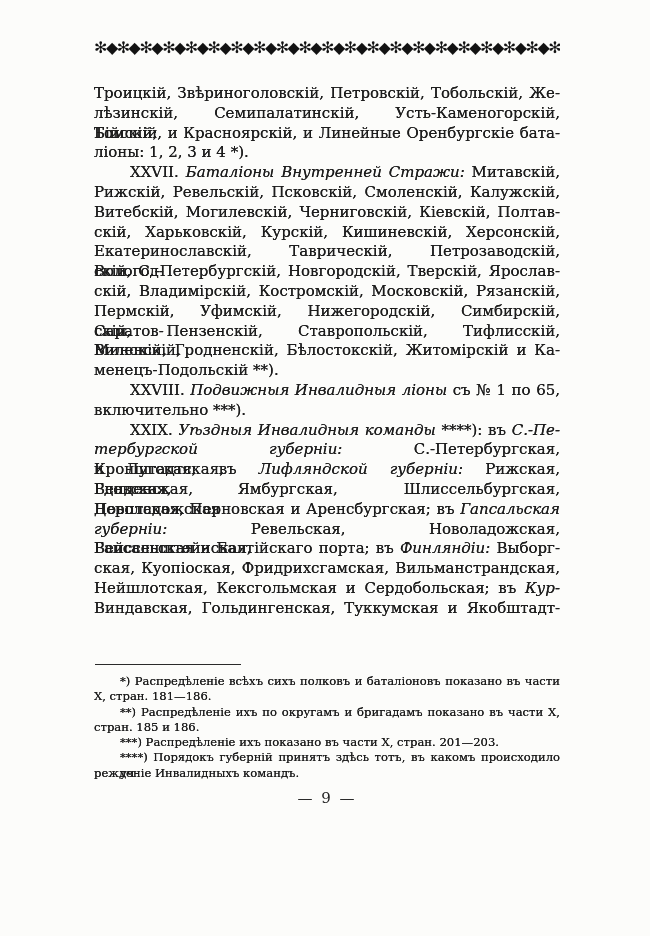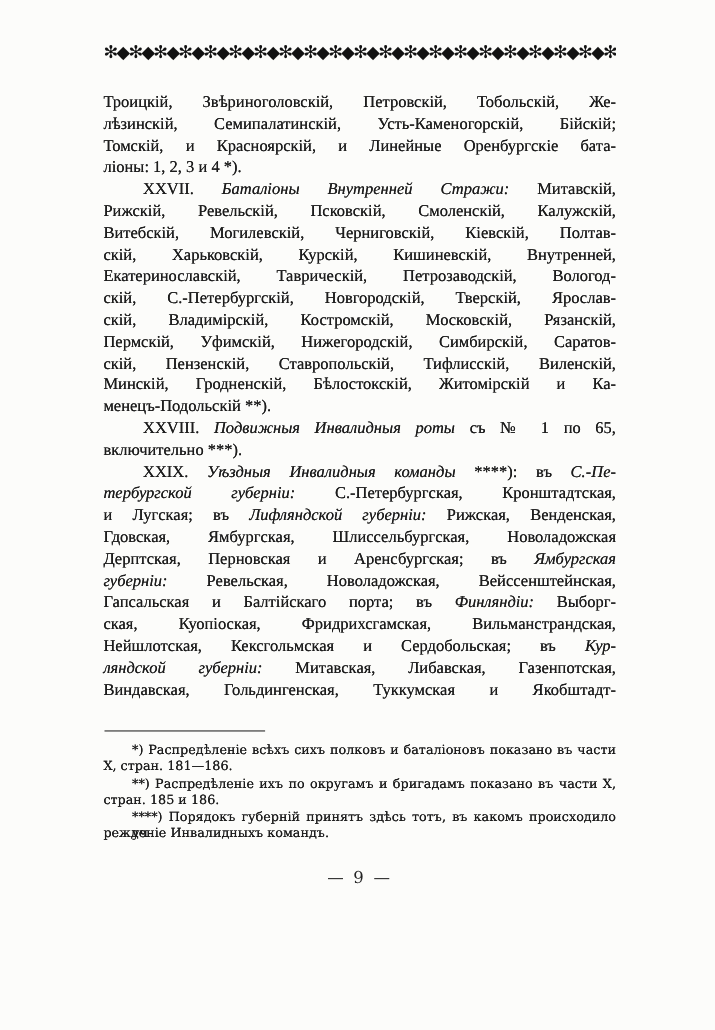--- a/index.html
+++ b/index.html
@@ -28,21 +28,20 @@
   .body-text {
     position: absolute;
     top: 84px; left: 94px; width: 466px;
   }
   .body-text .line {
     height: 19.8px;
     line-height: 19.8px;
     font-size: 15px;
     white-space: normal;
     text-shadow: 0 0 0.4px #1d1d1d;
-    font-family: Liberation Serif, serif;
   }
   .line.just { text-align: justify; text-align-last: justify; }
   .line.left { text-align: left; text-align-last: left; }
   .body-text .line.ind { padding-left: 36px; }
   .it { font-style: italic; margin-top: 16px; }
   .fn-rule {
     position: absolute;
     top: 664px; left: 95px; width: 146px; height: 0;
     border-top: 1.6px solid #2a2a2a;
   }
@@ -77,60 +76,62 @@
     <div>
         <div class="line just"><span class="rm">Троицкій, Звѣриноголовскій, Петровскій, Тобольскій, Же-</span></div>
         <div class="line just"><span class="rm">лѣзинскій, Семипалатинскій, Усть-Каменогорскій, Бійскій;</span></div>
         <div class="line just"><span class="rm">Томскій, и Красноярскій, и Линейные Оренбургскіе бата-</span></div>
         <div class="line left"><span class="rm">ліоны: 1, 2, 3 и 4 *).</span></div>
       </div>
     <div>
         <div class="line just ind"><span class="rm">XXVII. </span><span class="it">Баталіоны Внутренней Стражи:</span><span class="rm"> Митавскій,</span></div>
         <div class="line just"><span class="rm">Рижскій, Ревельскій, Псковскій, Смоленскій, Калужскій,</span></div>
         <div class="line just"><span class="rm">Витебскій, Могилевскій, Черниговскій, Кіевскій, Полтав-</span></div>
-        <div class="line just"><span class="rm">скій, Харьковскій, Курскій, Кишиневскій, Внутренней,</span></div>
+        <div class="line just"><span class="rm">скій, Харьковскій, Курскій, Кишиневскій, Херсонскій,</span></div>
         <div class="line just"><span class="rm">Екатеринославскій, Таврическій, Петрозаводскій, Вологод-</span></div>
         <div class="line just"><span class="rm">скій, С.-Петербургскій, Новгородскій, Тверскій, Ярослав-</span></div>
         <div class="line just"><span class="rm">скій, Владимірскій, Костромскій, Московскій, Рязанскій,</span></div>
         <div class="line just"><span class="rm">Пермскій, Уфимскій, Нижегородскій, Симбирскій, Саратов-</span></div>
         <div class="line just"><span class="rm">скій, Пензенскій, Ставропольскій, Тифлисскій, Виленскій,</span></div>
         <div class="line just"><span class="rm">Минскій, Гродненскій, Бѣлостокскій, Житомірскій и Ка-</span></div>
         <div class="line left"><span class="rm">менецъ-Подольскій **).</span></div>
       </div>
     <div>
-        <div class="line just ind"><span class="rm">XXVIII. </span><span class="it">Подвижныя Инвалидныя роты</span><span class="rm"> съ № 1 по 65,</span></div>
+        <div class="line just ind"><span class="rm">XXVIII. </span><span class="it">Подвижныя Инвалидныя ліоны</span><span class="rm"> съ № 1 по 65,</span></div>
         <div class="line left"><span class="rm">включительно ***).</span></div>
       </div>
     <div>
         <div class="line just ind"><span class="rm">XXIX. </span><span class="it">Уѣздныя Инвалидныя команды</span><span class="rm"> ****): въ </span><span class="it">С.-Пе-</span></div>
         <div class="line just"><span class="it">тербургской губерніи:</span><span class="rm"> С.-Петербургская, Кронштадтская,</span></div>
         <div class="line just"><span class="rm">и Лугская; въ </span><span class="it">Лифляндской губерніи:</span><span class="rm"> Рижская, Венденская,</span></div>
         <div class="line just"><span class="rm">Гдовская, Ямбургская, Шлиссельбургская, Новоладожская</span></div>
-        <div class="line just"><span class="rm">Дерптская, Перновская и Аренсбургская; въ </span><span class="it">Ямбургская</span></div>
+        <div class="line just"><span class="rm">Дерптская, Перновская и Аренсбургская; въ </span><span class="it">Гапсальская</span></div>
         <div class="line just"><span class="it">губерніи:</span><span class="rm"> Ревельская, Новоладожская, Вейссенштейнская,</span></div>
         <div class="line just"><span class="rm">Гапсальская и Балтійскаго порта; въ </span><span class="it">Финляндіи:</span><span class="rm"> Выборг-</span></div>
         <div class="line just"><span class="rm">ская, Куопіоская, Фридрихсгамская, Вильманстрандская,</span></div>
         <div class="line just"><span class="rm">Нейшлотская, Кексгольмская и Сердобольская; въ </span><span class="it">Кур-</span></div>
-        <div class="line just"><span class="it">ляндской губерніи:</span><span class="rm"> Митавская, Либавская, Газенпотская,</span></div>
         <div class="line just"><span class="rm">Виндавская, Гольдингенская, Туккумская и Якобштадт-</span></div>
       </div>
   </div>
 
   <div class="fn-rule"></div>
 
   <div class="footnotes">
     <div>
         <div class="line just ind"><span class="rm">*) Распредѣленіе всѣхъ сихъ полковъ и баталіоновъ показано въ части</span></div>
         <div class="line left"><span class="rm">X, стран. 181—186.</span></div>
       </div>
     <div>
         <div class="line just ind"><span class="rm">**) Распредѣленіе ихъ по округамъ и бригадамъ показано въ части X,</span></div>
         <div class="line left"><span class="rm">стран. 185 и 186.</span></div>
       </div>
     <div>
+        <div class="line left ind"><span class="rm">***) Распредѣленіе ихъ показано въ части X, стран. 201—203.</span></div>
+      </div>
+    <div>
         <div class="line just ind"><span class="rm">****) Порядокъ губерній принятъ здѣсь тотъ, въ какомъ происходило уч-</span></div>
         <div class="line left"><span class="rm">режденіе Инвалидныхъ командъ.</span></div>
       </div>
   </div>
 
   <div class="page-number">— 9 —</div>
 
 </div>
 
 </body></html>

